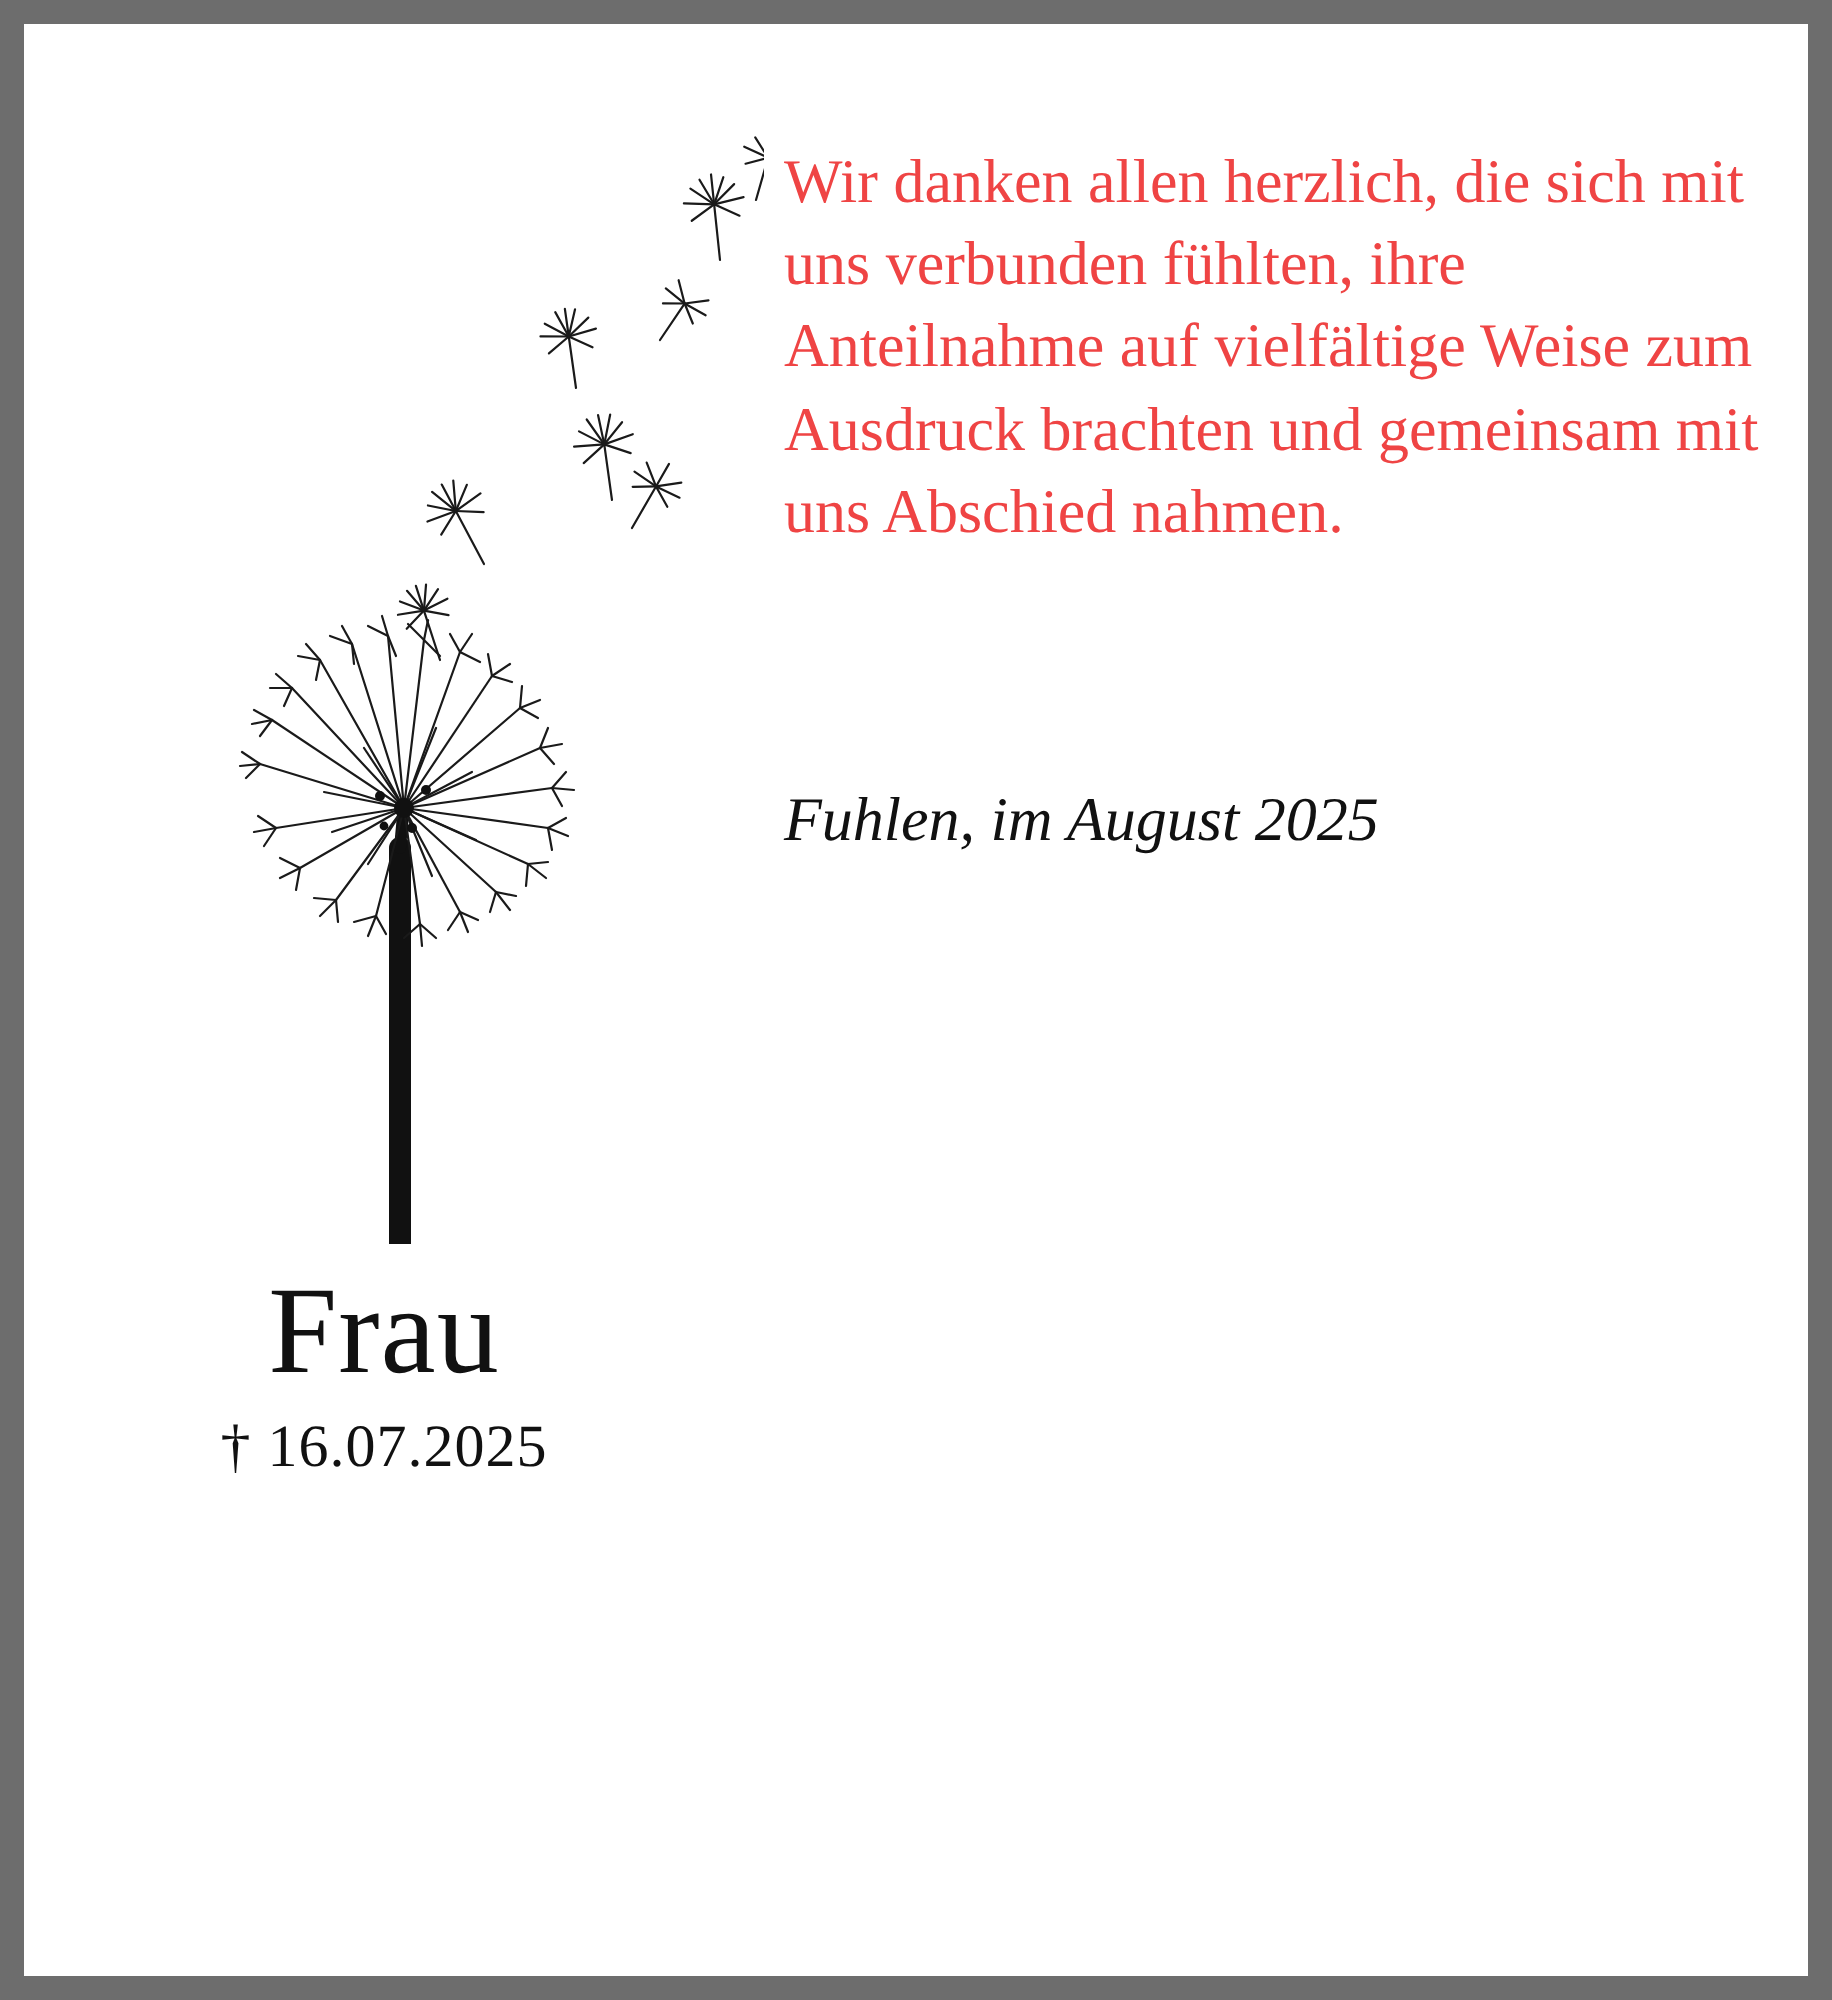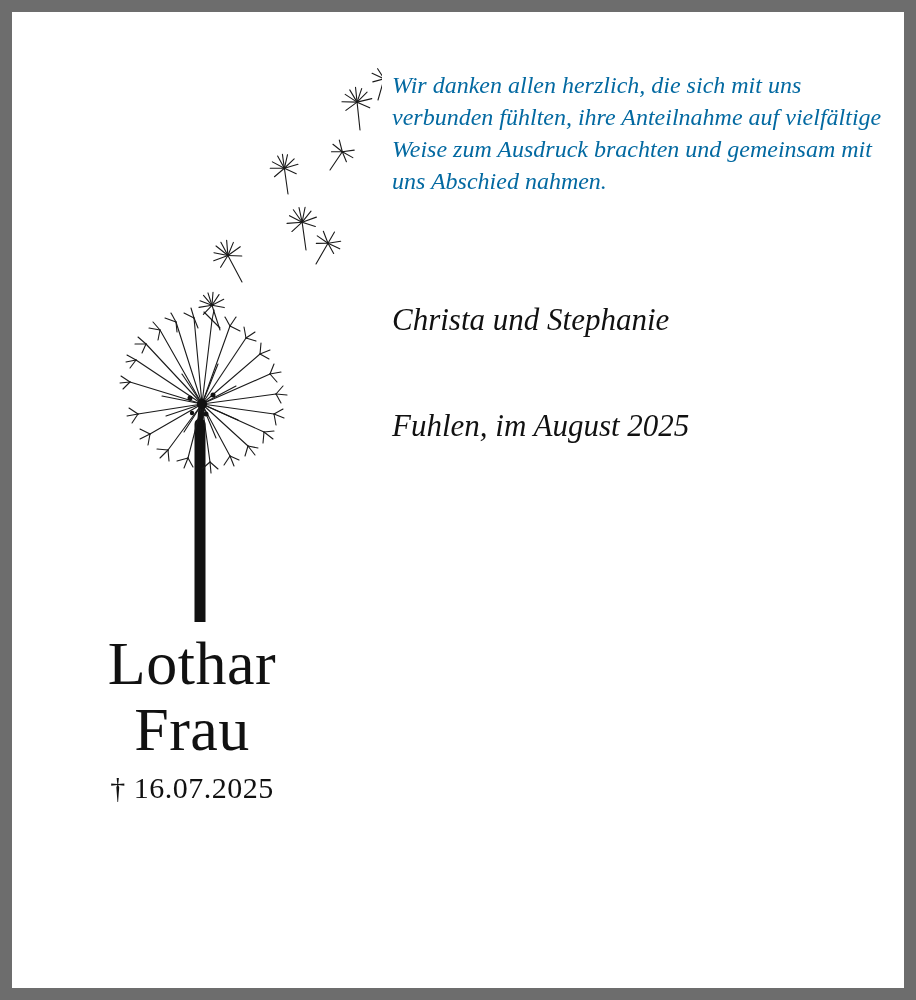--- a/index.html
+++ b/index.html
@@ -77,24 +77,23 @@
   }
 
   
   .right-col {
     position: absolute;
     left: 380px;
     top: 58px;
     width: 500px;
   }
   .para {
-    font-size: 24px;
+    font-size: 31px;
     line-height: 1.33;
-    color: #0369a1;
-    font-style: italic;
+    color: #ef4444;
   }
   .block-gap {
     height: 46px;
   }
   .signature {
     margin-top: 58px;
     font-size: 31px;
     font-style: italic;
     color: #111111;
   }
@@ -319,34 +318,32 @@
                   <path d="M0 -22 l13 -2"></path>
                   <path d="M0 -22 l10 6"></path>
                 <path d="M0 -22 l0 -13"></path>
               </g>
             </g>
           </g>
         </svg>
       </div>
 
       <div class="name-block">
-        <div class="name-line1">Lothar</div>
         <div class="name-line2">Frau</div>
         <div class="death-date">† 16.07.2025</div>
       </div>
     </div>
 
     <div class="right-col">
       <div class="para">
         <span class="thanks-head">Wir danken allen herzlich,</span>
         <span>die sich mit uns verbunden fühlten, ihre Anteilnahme auf vielfältige Weise zum Ausdruck brachten und gemeinsam mit uns Abschied nahmen.</span>
       </div>
 
       <div class="block-gap"></div>
 
 
-      <div class="signature">Christa und Stephanie</div>
 
       <div class="place-date">Fuhlen, im August 2025</div>
     </div>
 
   </div>
 </div>
 
 </body></html>

